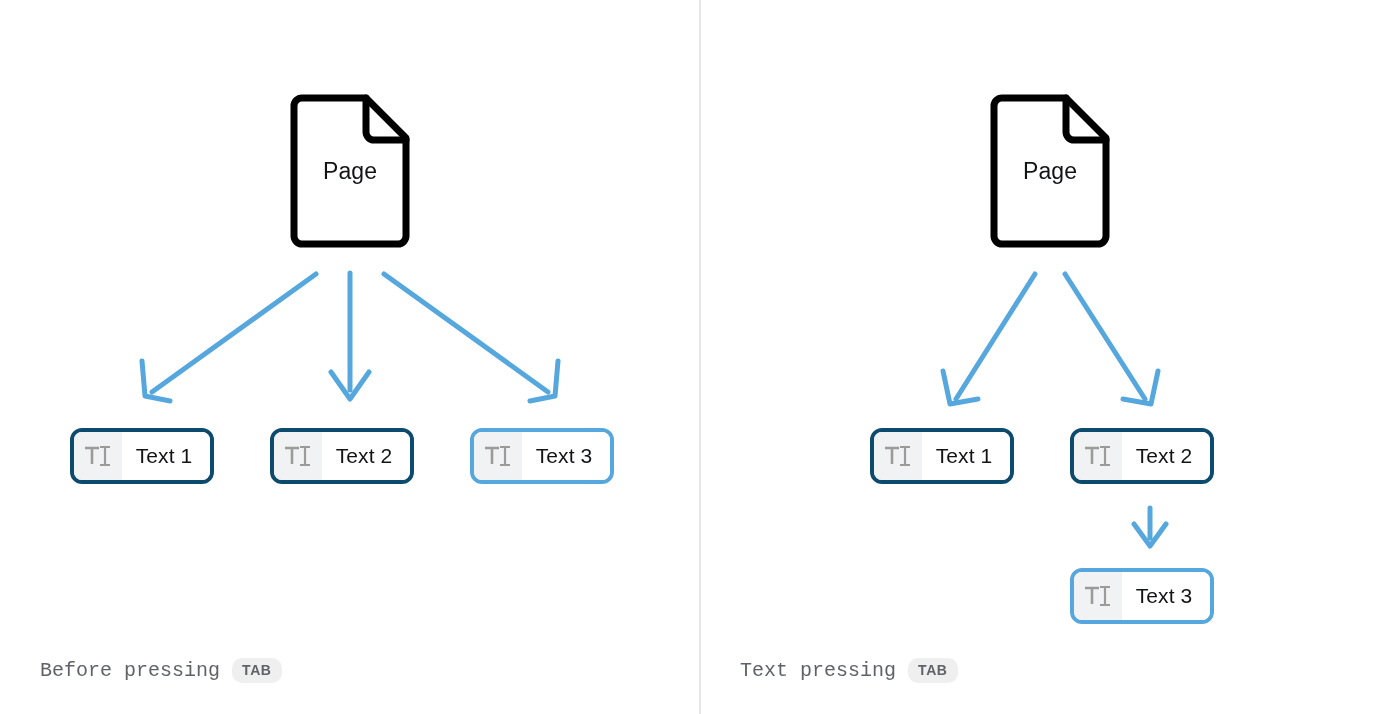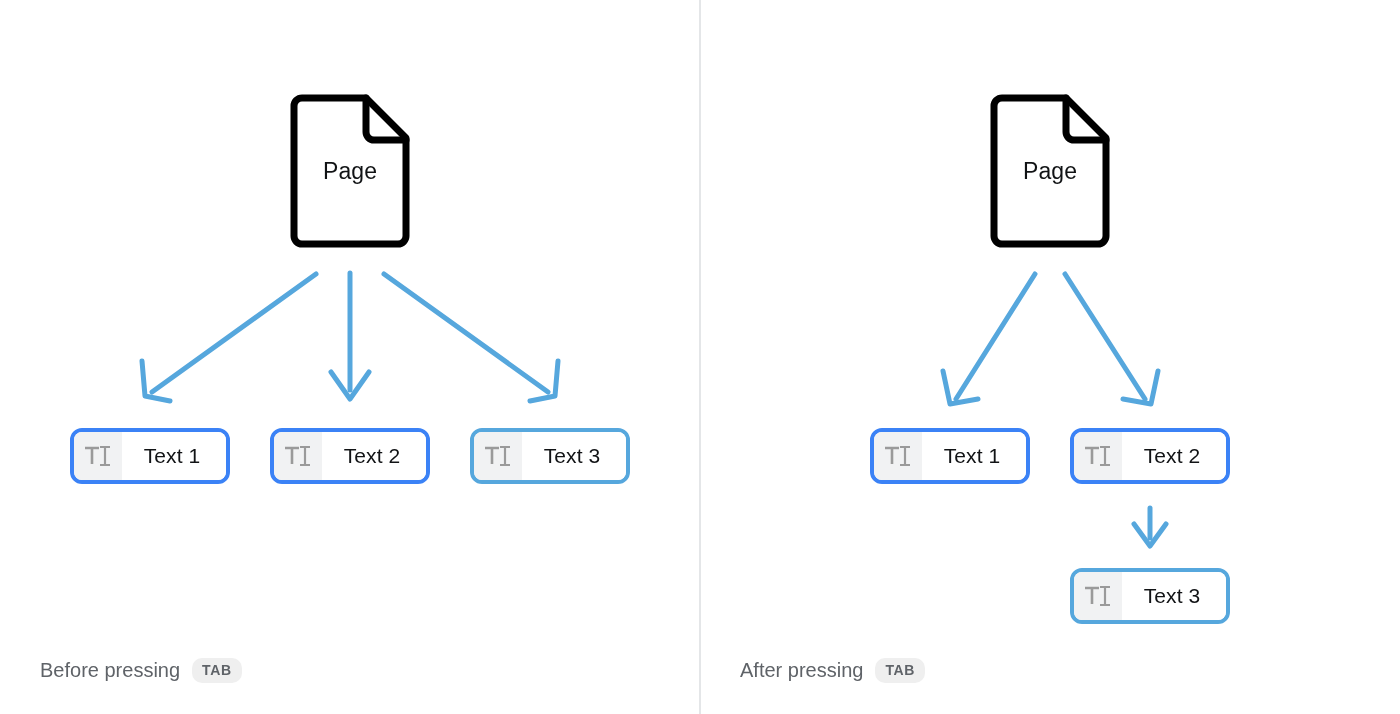--- a/index.html
+++ b/index.html
@@ -57,24 +57,24 @@
     align-items: center;
     justify-content: center;
     font-size: 23px;
     color: #111315;
     letter-spacing: 0.1px;
   }
 
   
   .text-node {
     position: absolute;
-    width: 160px;
+    width: 144px;
     height: 56px;
     box-sizing: border-box;
-    border: 4px solid #3b82f6;
+    border: 4px solid #0c4a6e;
     border-radius: 12px;
     background: #ffffff;
     display: flex;
     align-items: stretch;
     overflow: hidden;
   }
   .text-node.selected {
     border-color: #56a7dd;
     justify-content: flex-end;
   }
@@ -110,21 +110,21 @@
 
   
   .caption {
     position: absolute;
     display: flex;
     align-items: center;
     gap: 12px;
     font-size: 20px;
     color: #5f6368;
   }
-  .caption .ctext { white-space: nowrap; }
+  .caption .ctext { white-space: nowrap; font-family: Liberation Mono, monospace; }
   .key-badge {
     background: #efefef;
     color: #5f6368;
     border-radius: 10px;
     padding: 5px 10px 6px 10px;
     font-size: 14px;
     font-weight: bold;
     letter-spacing: 0.6px;
     line-height: 1;
   }
@@ -250,19 +250,19 @@
       <span class="ticon">
         <svg width="30" height="26" viewBox="0 0 30 26">
           <path d="M2,5 L16,5 M9,5 L9,21" stroke="#9a9a9a" stroke-width="2.6" fill="none" stroke-linecap="butt"></path>
           <path d="M17,4 L27,4 M22,4 L22,22 M17,22 L27,22" stroke="#9a9a9a" stroke-width="2.2" fill="none" stroke-linecap="butt"></path>
         </svg>
       </span>
       <span class="tlabel">Text 3</span>
     </div>
 
     <div class="caption" style="left:40px; top:642px;">
-      <span class="ctext">After pressing</span>
+      <span class="ctext">Text pressing</span>
       <span class="key-badge">TAB</span>
     </div>
   </div>
 
   <div class="divider"></div>
 </div>
 
 </body></html>

